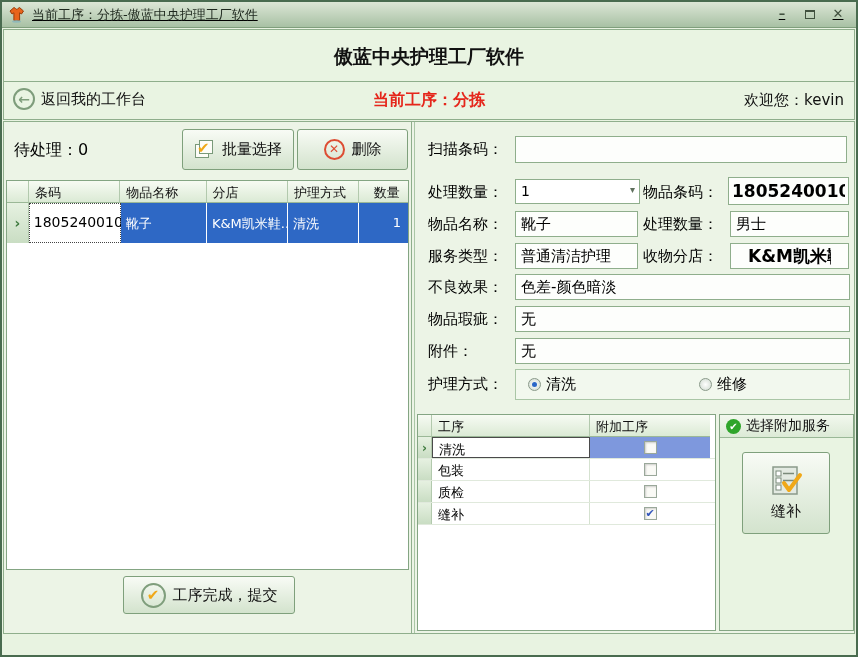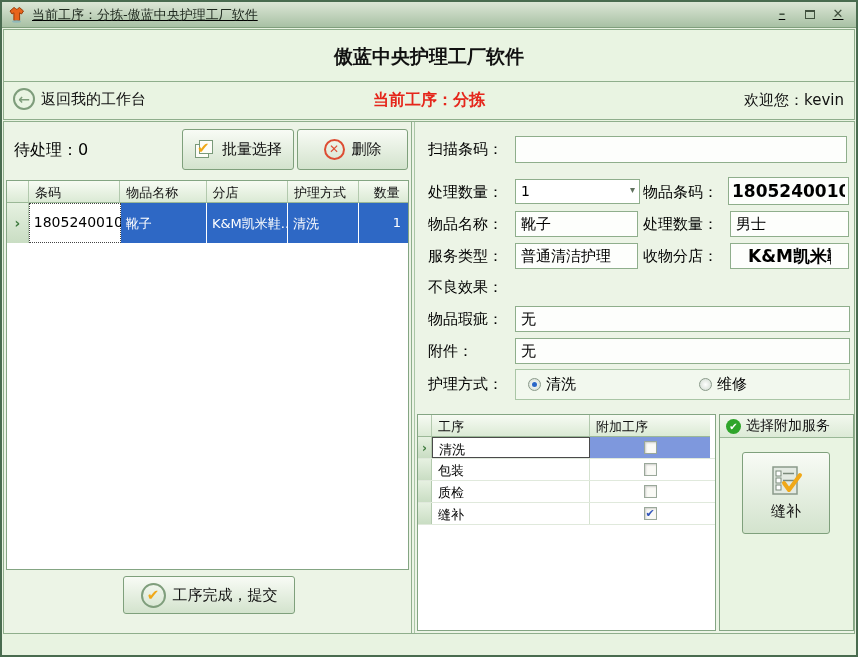--- a/index.html
+++ b/index.html
@@ -213,20 +213,21 @@
       <input class="f-input" style="left: 100px; top: 89px; width: 123px;" value="靴子">
       <div class="f-label" style="left:228px; top:93px">处理数量：</div>
       <input class="f-input" style="left: 315px; top: 89px; width: 119px;" value="男士">
 
       <div class="f-label" style="left:13px; top:125px">服务类型：</div>
       <input class="f-input" style="left: 100px; top: 121px; width: 123px;" value="普通清洁护理">
       <div class="f-label" style="left:228px; top:125px">收物分店：</div>
       <input class="f-input" style="left: 315px; top: 121px; width: 119px; font-size: 17px; font-weight: bold; padding: 0px 17px;" value="K&amp;M凯米鞋靴洗">
 
       <div class="f-label" style="left:13px; top:156px">不良效果：</div>
+      <input class="f-input" style="left: 100px; top: 152px; width: 335px;" value="色差-颜色暗淡">
 
       <div class="f-label" style="left:13px; top:188px">物品瑕疵：</div>
       <input class="f-input" style="left: 100px; top: 184px; width: 335px;" value="无">
 
       <div class="f-label" style="left:13px; top:220px">附件：</div>
       <input class="f-input" style="left: 100px; top: 216px; width: 335px;" value="无">
 
       <div class="f-label" style="left:13px; top:253px">护理方式：</div>
       <div class="radio-box">
         <span class="radio-item" style="margin-left:12px">

